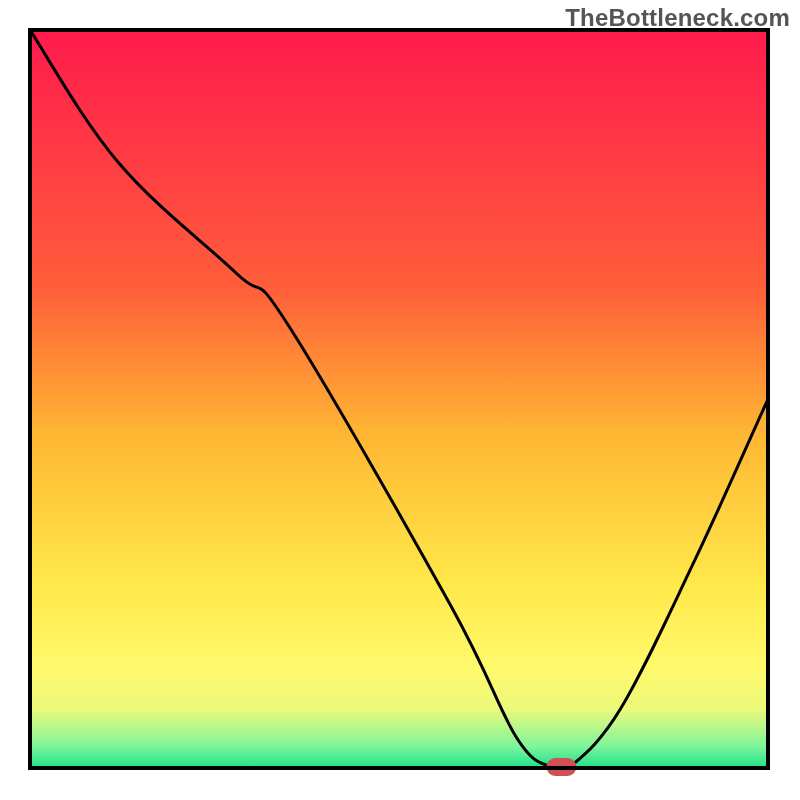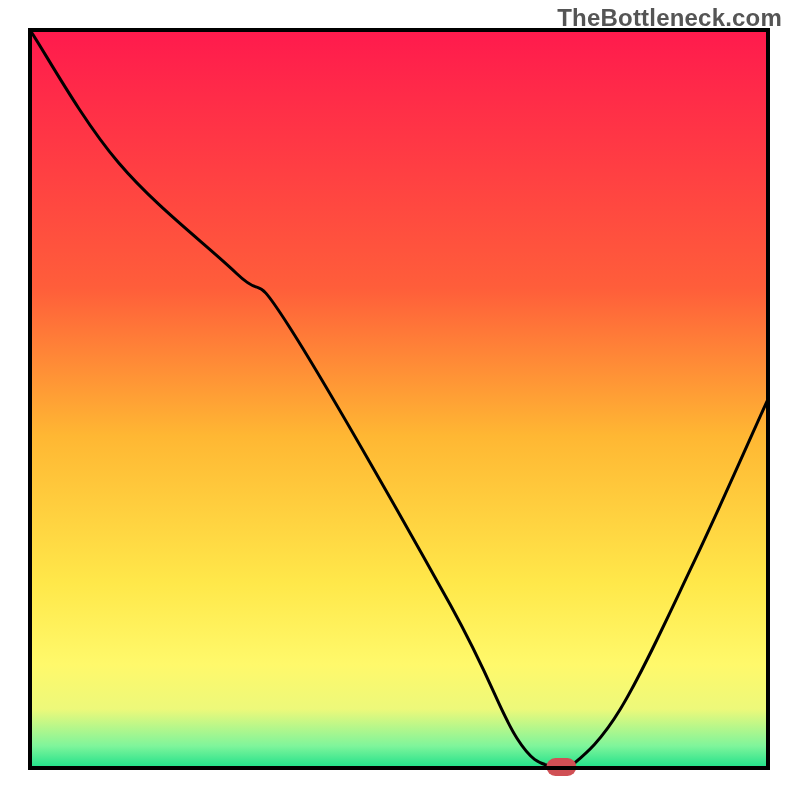--- a/index.html
+++ b/index.html
@@ -12,21 +12,21 @@
   }
   .frame {
     position: relative;
     width: 800px;
     height: 800px;
     box-sizing: border-box;
   }
   .watermark {
     position: absolute;
     top: 4px;
-    right: 18px;
+    right: 10px;
     font-size: 24px;
     font-weight: 600;
     color: #555;
     letter-spacing: 0.2px;
     z-index: 3;
   }
   svg.plot {
     position: absolute;
     left: 0;
     top: 0;

